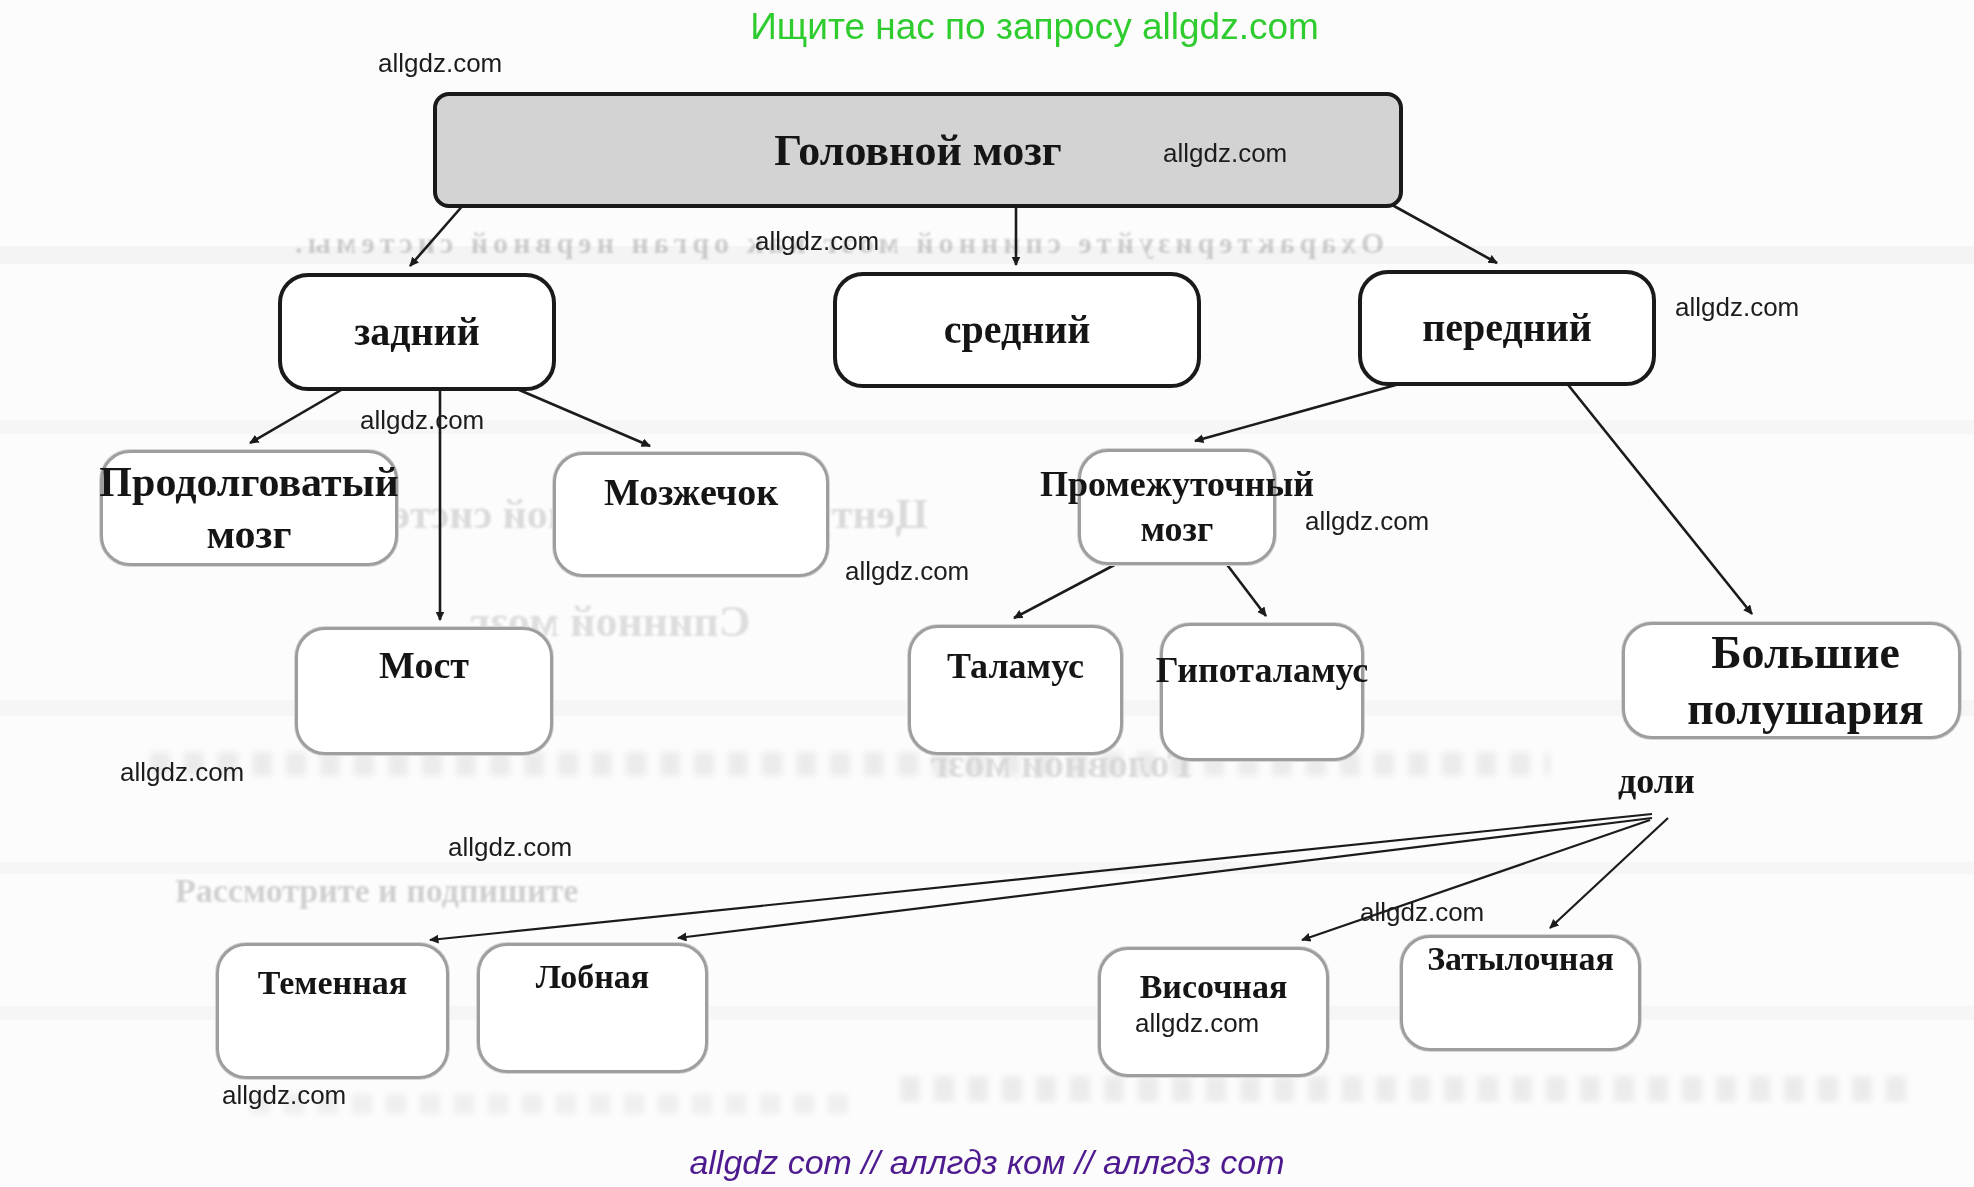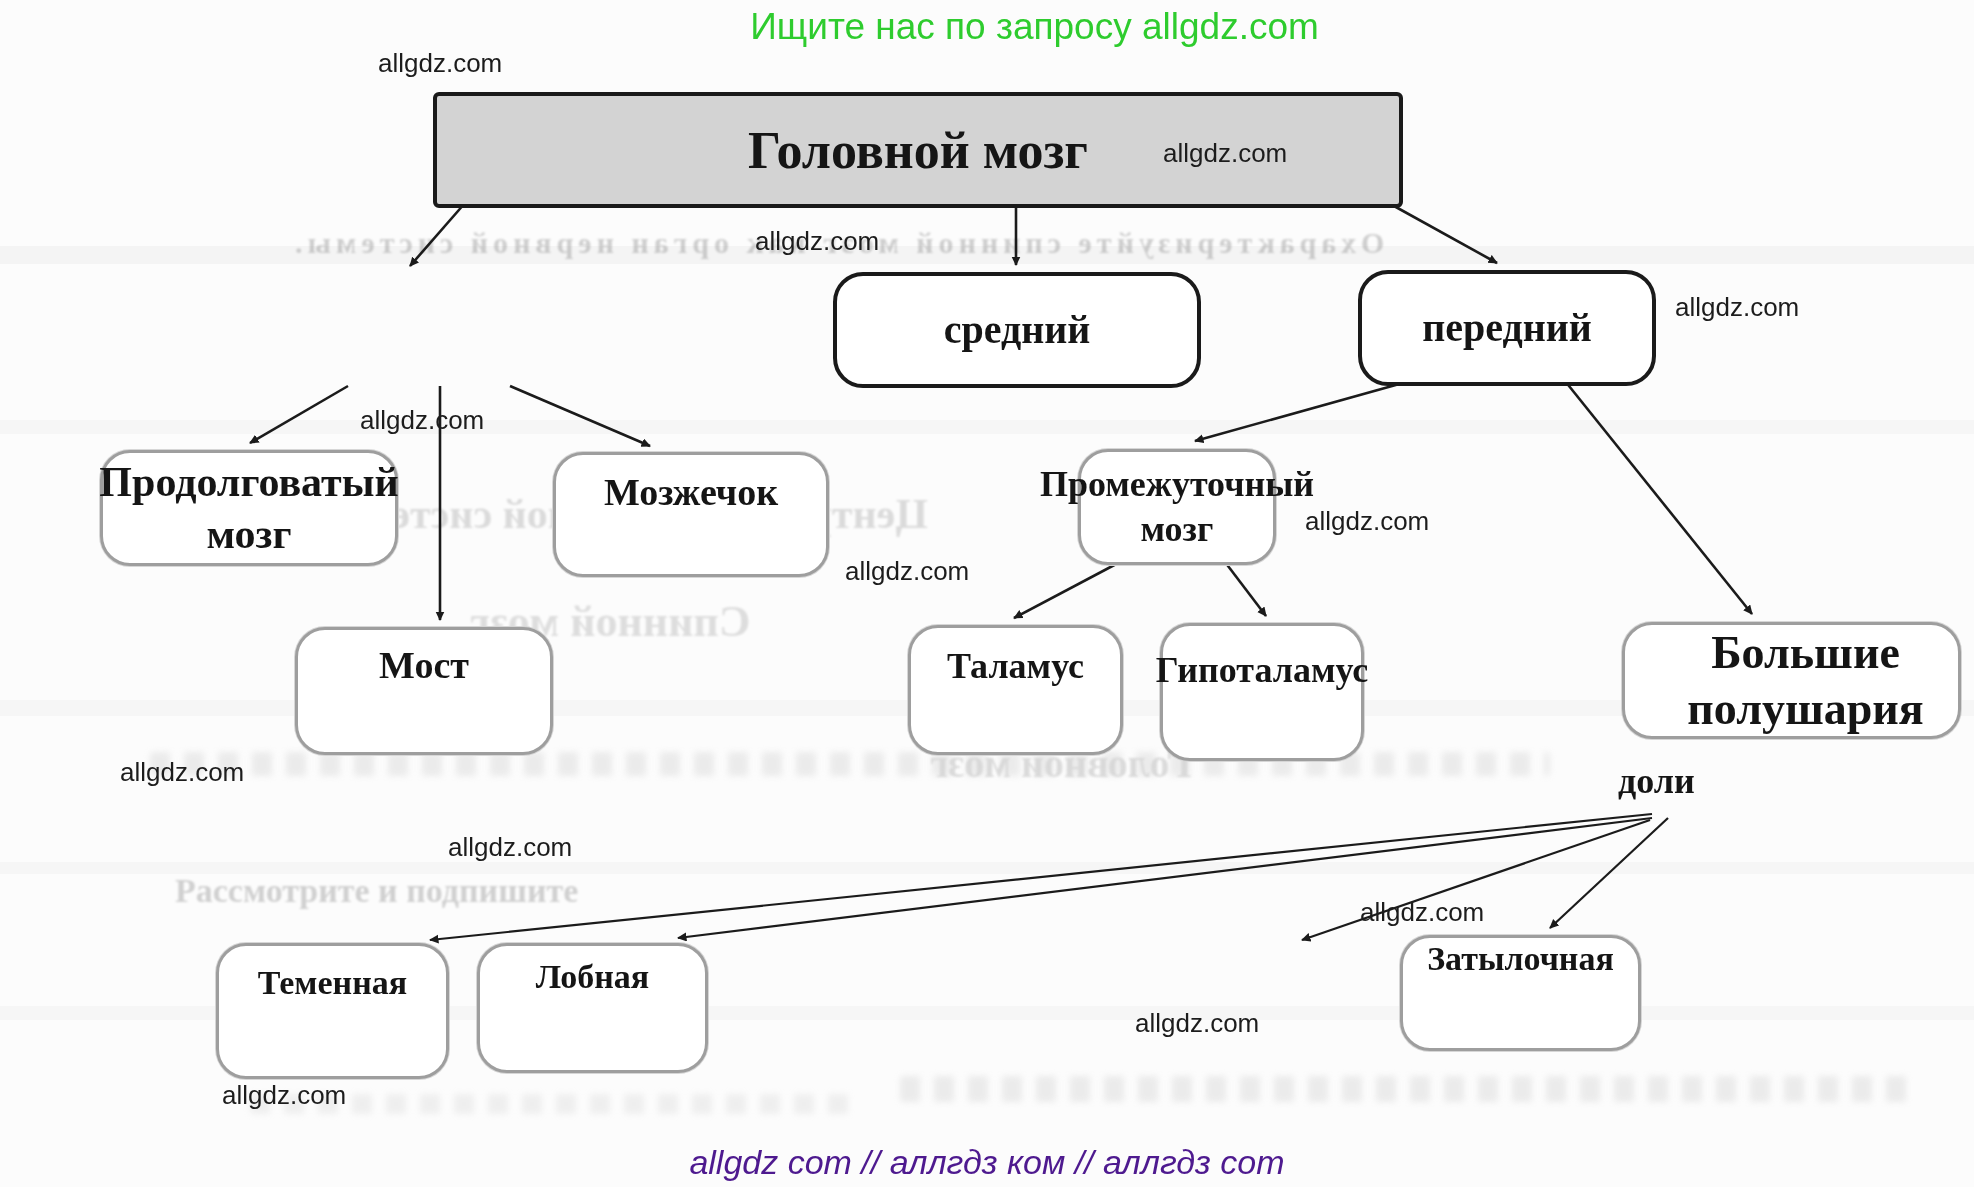--- a/index.html
+++ b/index.html
@@ -73,24 +73,27 @@
       <line x1="1225" y1="562" x2="1266" y2="616" marker-end="url(#ah)"></line>
     </g>
     <g stroke="#1b1b1b" stroke-width="2.2" fill="none">
       <line x1="1652" y1="814" x2="430" y2="940" marker-end="url(#ah)"></line>
       <line x1="1652" y1="818" x2="678" y2="938" marker-end="url(#ah)"></line>
       <line x1="1650" y1="820" x2="1302" y2="940" marker-end="url(#ah)"></line>
       <line x1="1668" y1="818" x2="1550" y2="928" marker-end="url(#ah)"></line>
     </g>
   </svg>
 
-  <div class="node dark root" style="left:433px;top:92px;width:962px;height:108px;font-size:52px;border-radius:6px">
+  <div class="node dark root" style="left:433px;top:92px;width:962px;height:108px;font-size:44px;border-radius:16px">
     <span>Головной мозг</span>
   </div>
 
+  <div class="node dark" style="left:278px;top:273px;width:270px;height:110px;font-size:40px">
+    <span>задний</span>
+  </div>
   <div class="node dark" style="left:833px;top:272px;width:360px;height:108px;font-size:40px">
     <span>средний</span>
   </div>
   <div class="node dark" style="left:1358px;top:270px;width:290px;height:108px;font-size:40px">
     <span>передний</span>
   </div>
 
   <div class="node light" style="left:100px;top:450px;width:292px;height:110px;font-size:42px">
     <span>Продолговатый</span>
     <span>мозг</span>
@@ -118,20 +121,23 @@
   </div>
 
   <div class="lobes-label" style="left:1618px;top:760px">доли</div>
 
   <div class="node light top" style="left:216px;top:943px;width:227px;height:114px;font-size:34px;padding-top:16px">
     <span>Теменная</span>
   </div>
   <div class="node light top" style="left:477px;top:943px;width:225px;height:114px;font-size:34px;padding-top:10px">
     <span>Лобная</span>
   </div>
+  <div class="node light top" style="left:1098px;top:947px;width:225px;height:108px;font-size:34px;padding-top:16px">
+    <span>Височная</span>
+  </div>
   <div class="node light top" style="left:1400px;top:935px;width:235px;height:110px;font-size:34px;padding-top:0">
     <span>Затылочная</span>
   </div>
 
   <span class="wm" style="left:378px;top:48px">allgdz.com</span>
   <span class="wm" style="left:1163px;top:138px">allgdz.com</span>
   <span class="wm" style="left:755px;top:226px">allgdz.com</span>
   <span class="wm" style="left:1675px;top:292px">allgdz.com</span>
   <span class="wm" style="left:360px;top:405px">allgdz.com</span>
   <span class="wm" style="left:1305px;top:506px">allgdz.com</span>

